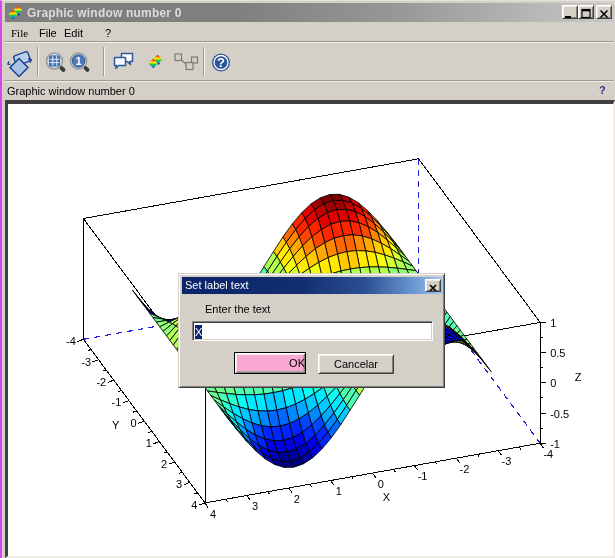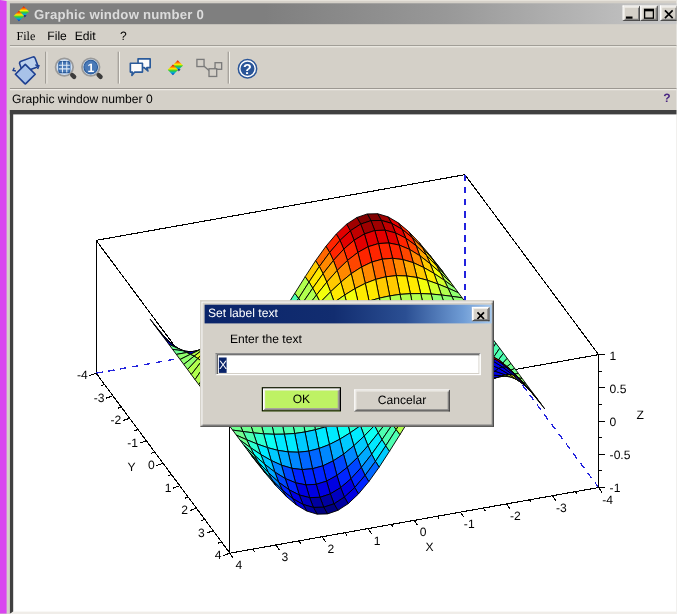--- a/index.html
+++ b/index.html
@@ -1,17 +1,17 @@
 <!DOCTYPE html>
 <html><head><meta charset="utf-8"><style>
 * { margin:0; padding:0; box-sizing:border-box; }
 html,body { width:615px; height:558px; overflow:hidden; }
 body { font-family:"Liberation Sans", sans-serif; background:#d4d0c8; position:relative; }
 .win { position:absolute; left:0; top:0; width:615px; height:558px;
-  background:#d4d0c8; border-left:6px solid #d946ef; border-top:1px solid #e6e2da; }
+  background:#d4d0c8; border-left:2px solid #d946ef; border-top:1px solid #e6e2da; }
 .titlebar { position:absolute; left:3px; top:2px; width:609px; height:19px;
   background:linear-gradient(to right,#7f7f7f 0%,#7f7f7f 38%,#989898 65%,#c9c9c9 100%); }
 .title-ico { position:absolute; left:3px; top:2px; width:15px; height:15px; }
 .title-txt { position:absolute; left:22px; top:3px; font-size:12px; font-weight:bold; color:#dcdcdc; letter-spacing:0.2px; }
 .wbtn { position:absolute; top:4px; width:16px; height:14px; background:#d4d0c8;
   border:1px solid; border-color:#ffffff #404040 #404040 #ffffff;
   box-shadow:inset 1px 1px 0 #f0ede8, inset -1px -1px 0 #808080; }
 .menubar { position:absolute; left:3px; top:22px; width:609px; height:18px; font-size:11px; color:#000; }
 .menubar span { position:absolute; top:4px; }
 .menusep { position:absolute; left:3px; top:40px; width:609px; height:0; border-top:1px solid #9c9892; border-bottom:1px solid #f2efe9; }
@@ -34,24 +34,24 @@
 .dlg-title-txt { position:absolute; left:3px; top:2px; font-size:11px; font-weight:normal; color:#fff; }
 .dlg-x { position:absolute; right:2px; top:2px; width:16px; height:13px; background:#d4d0c8;
   border:1px solid; border-color:#ffffff #404040 #404040 #ffffff;
   box-shadow:inset 1px 1px 0 #f0ede8, inset -1px -1px 0 #808080; }
 .dlg-label { position:absolute; left:26px; top:29px; font-size:11px; color:#000; }
 .dlg-input { position:absolute; left:13px; top:47px; width:241px; height:20px; background:#fff;
   border:1px solid; border-color:#808080 #ffffff #ffffff #808080;
   box-shadow:inset 1px 1px 0 #404040, inset -1px -1px 0 #d4d0c8; }
 .dlg-sel { position:absolute; left:2px; top:3px; width:7px; height:14px; background:#0a246a;
   color:#fff; font-size:11px; line-height:14px; text-align:center; }
-.btn-ok { position:absolute; left:55px; top:78px; width:72px; height:22px; background:#bef264;
+.btn-ok { position:absolute; left:55px; top:78px; width:72px; height:22px; background:#f9a8d4;
   border:1px solid #000; box-shadow:inset 1px 1px 0 #ffffff, inset -1px -1px 0 #808080, inset 2px 2px 0 #f0ede8, inset -2px -2px 0 #a8a49c;
-  font-size:11px; color:#000; text-align:center; line-height:20px; }
-.btn-ca { position:absolute; left:139px; top:80px; width:87px; height:20px; background:#d4d0c8;
+  font-size:11px; color:#000; text-align:right; line-height:20px; }
+.btn-ca { position:absolute; left:139px; top:80px; width:76px; height:20px; background:#d4d0c8;
   border:1px solid; border-color:#ffffff #404040 #404040 #ffffff;
   box-shadow:inset 1px 1px 0 #f0ede8, inset -1px -1px 0 #808080;
   font-size:11px; color:#000; text-align:center; line-height:18px; }
 </style></head>
 <body>
 <div class="win">
   <div class="titlebar">
     <svg class="title-ico" viewBox="0 0 15 15">
         <defs>
           <linearGradient id="tga" x1="0" y1="0.7" x2="0" y2="10.3" gradientUnits="userSpaceOnUse">

